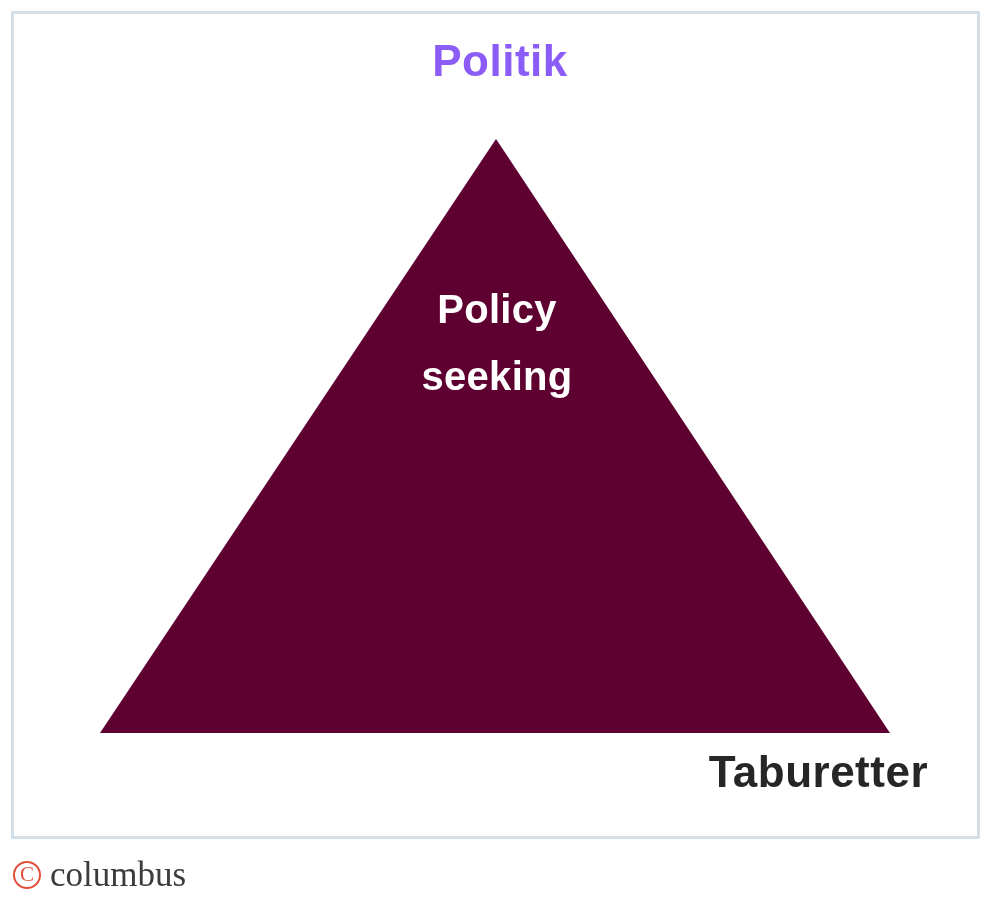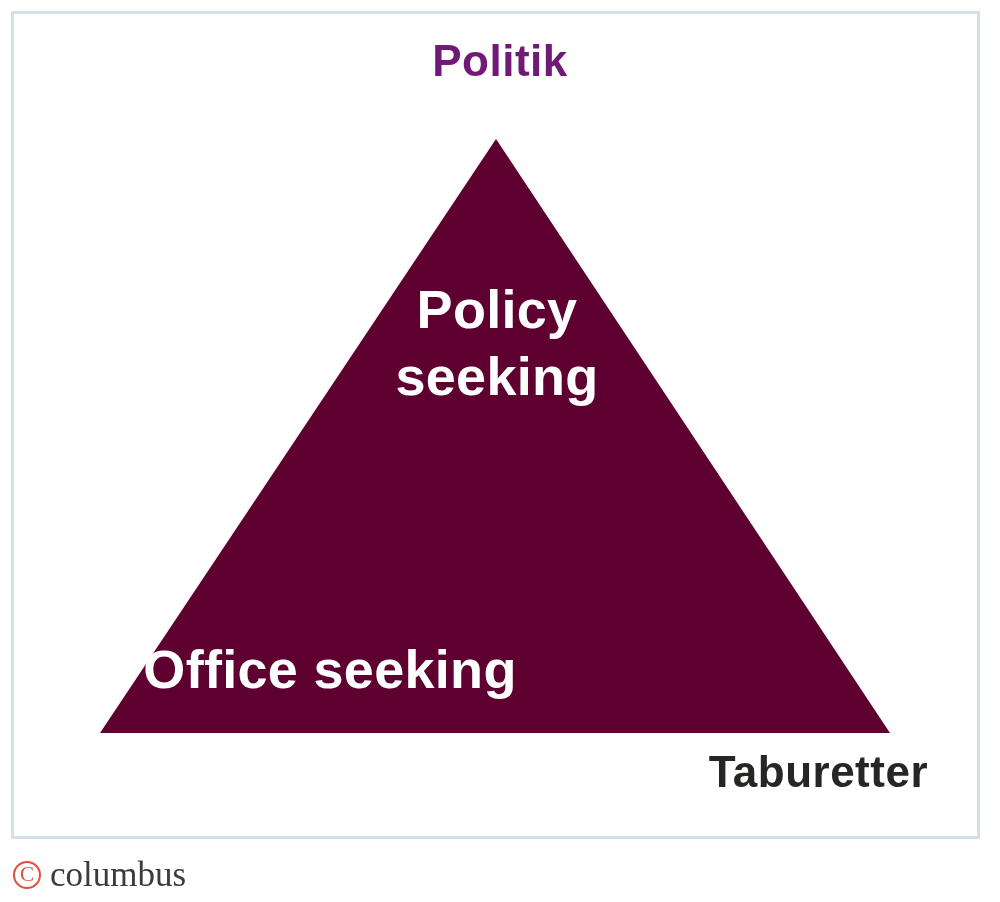--- a/index.html
+++ b/index.html
@@ -26,34 +26,34 @@
     background: #ffffff;
   }
   .top-label {
     position: absolute;
     left: 0;
     top: 36px;
     width: 1000px;
     text-align: center;
     font-size: 44px;
     font-weight: bold;
-    color: #701a75;
+    color: #8b5cf6;
     letter-spacing: 0.5px;
   }
   .triangle-svg {
     position: absolute;
     left: 100px;
     top: 139px;
     width: 790px;
     height: 594px;
   }
   .tri-label {
     position: absolute;
     color: #ffffff;
-    font-size: 54px;
+    font-size: 40px;
     font-weight: bold;
     white-space: nowrap;
     letter-spacing: 0.3px;
   }
   .tri-label-apex {
     left: 377px;
     top: 276px;
     width: 240px;
     text-align: center;
     white-space: normal;
@@ -115,21 +115,20 @@
   <div class="frame"></div>
 
   <div class="top-label">Politik</div>
 
   <svg class="triangle-svg" viewBox="0 0 790 594" preserveAspectRatio="none">
     <polygon points="396,0 790,594 0,594" fill="#5e0130"></polygon>
   </svg>
 
   <div class="tri-label tri-label-apex">Policy seeking</div>
 
-  <div class="tri-label tri-label-left">Office seeking</div>
 
 
 
   <div class="corner-label corner-label-right">Taburetter</div>
 
   <div class="footer">
     <span class="copyright-ring">C</span>
     <span>columbus</span>
   </div>
 

